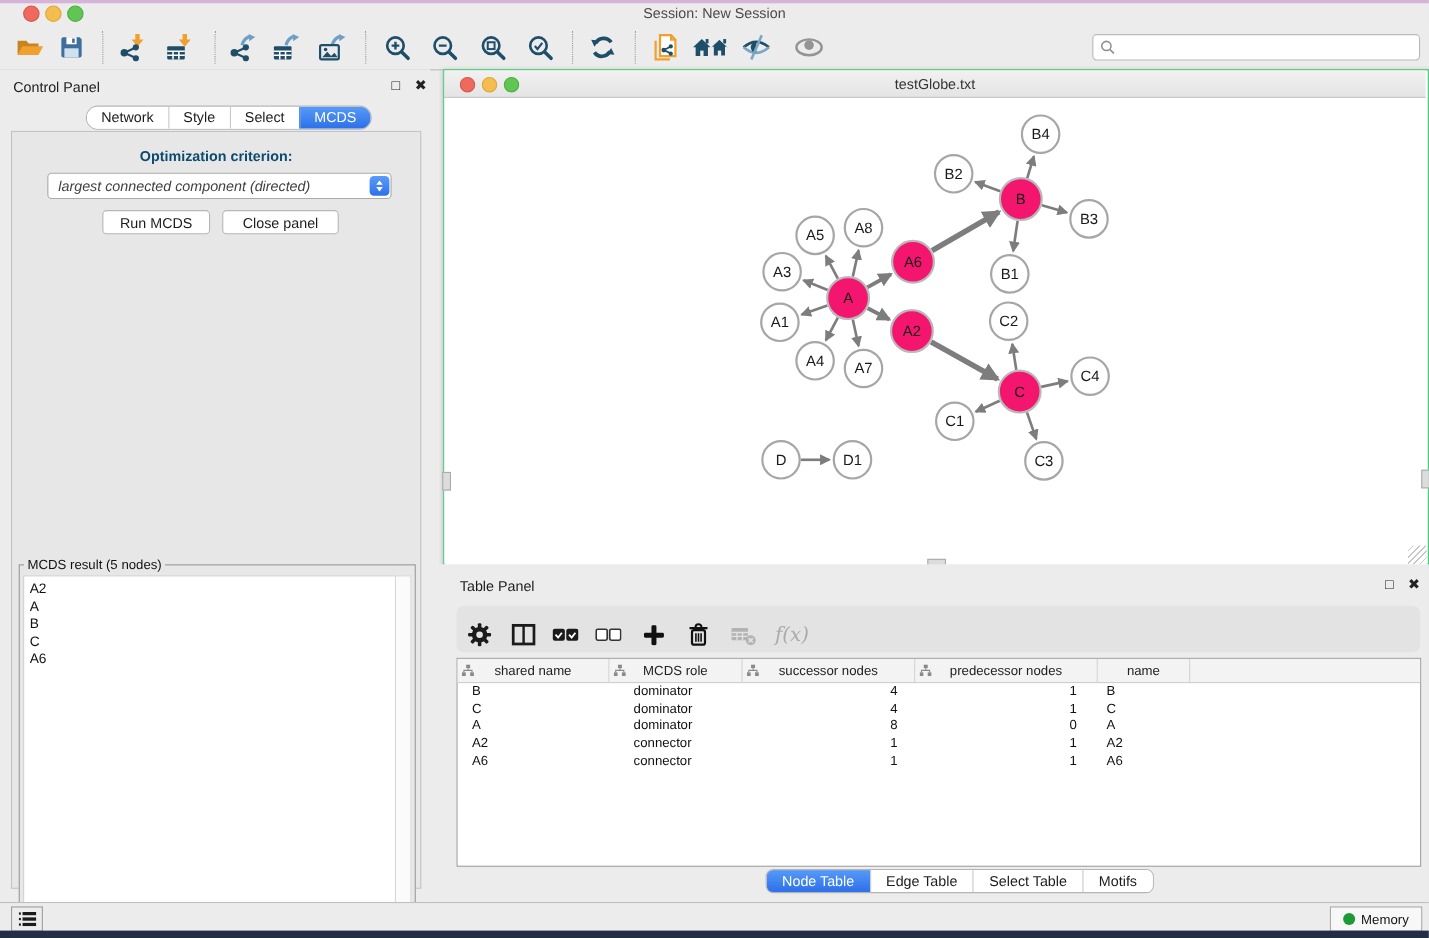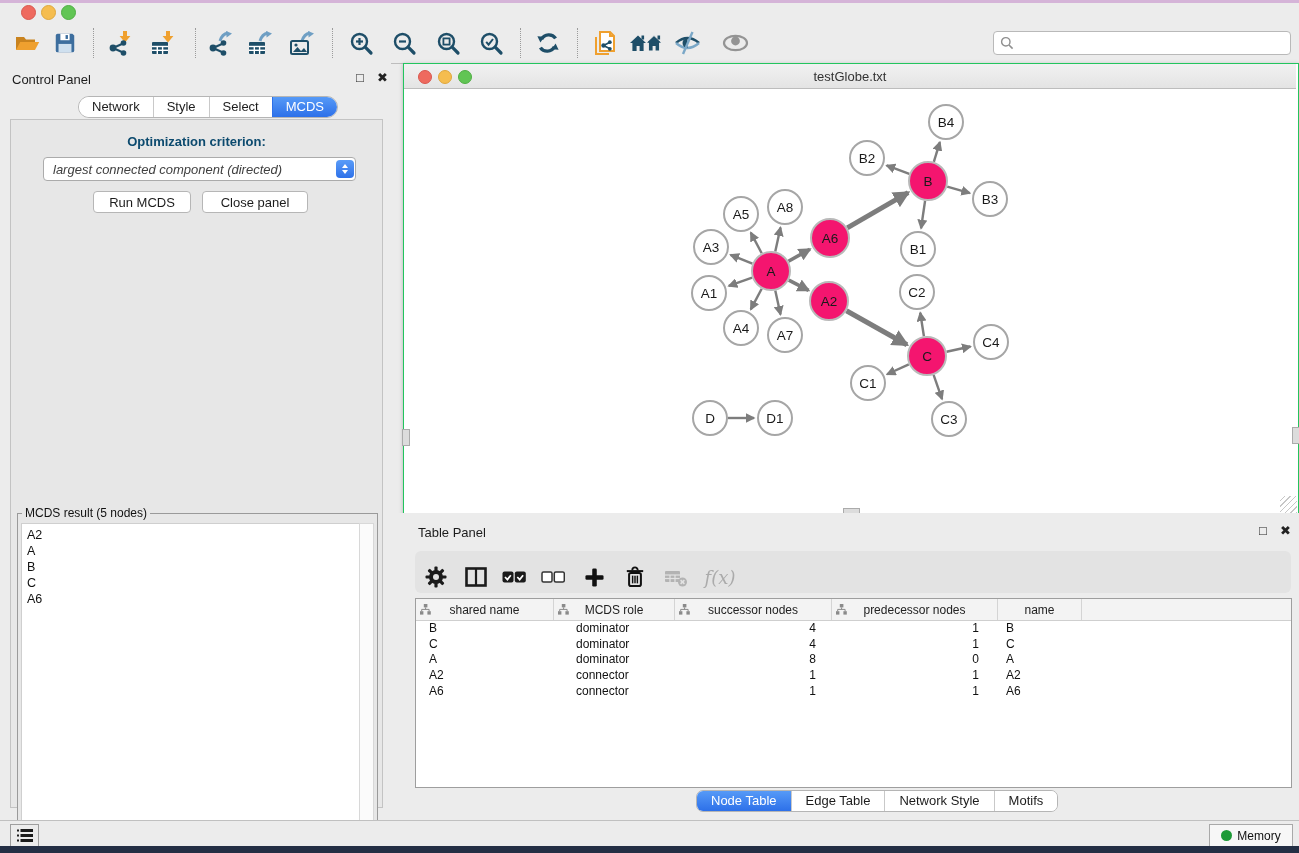--- a/index.html
+++ b/index.html
@@ -83,20 +83,21 @@
   #desktop-strip{left:0;top:846px;width:1299px;height:7px;background:#232e44;}
 </style>
 </head>
 <body>
 
 <div id="titlebar" class="abs">
   <div class="tint abs"></div>
   <div class="light red abs"></div>
   <div class="light yellow abs"></div>
   <div class="light green abs"></div>
+  <div id="session-title" class="abs">Session: New Session</div>
 </div>
 
 <div id="toolbar" class="abs">
   <div class="tbtn abs" style="left:10px">
     <svg width="26" height="24" viewBox="0 0 26 24">
         <path d="M2 19 V6 h8 l2 2.5 h9 v3" fill="#c9831f"></path>
         <path d="M2 19 L6.2 11 h19 l-4.2 8 z" fill="#efa02f"></path>
       </svg>
   </div>
   <div class="tbtn abs" style="left:48px">
@@ -584,21 +585,21 @@
           <div class="tcell c3">1</div>
           <div class="tcell c4">1</div>
           <div class="tcell c5">A6</div>
         </div>
       </div>
   </div>
 
   <div id="tp-tabs" class="seg abs" style="border-radius:7px">
     <div class="tab active">Node Table</div>
     <div class="tab">Edge Table</div>
-    <div class="tab">Network Style</div>
+    <div class="tab">Select Table</div>
     <div class="tab">Motifs</div>
   </div>
 </div>
 
 <div id="statusbar" class="abs">
   <div id="list-btn" class="abs">
     <svg width="16" height="13" viewBox="0 0 16 13">
         <g fill="#1b1b1b">
           <rect x="0" y="0.5" width="2" height="2"></rect>
           <rect x="3.5" y="0" width="12.5" height="3"></rect>

